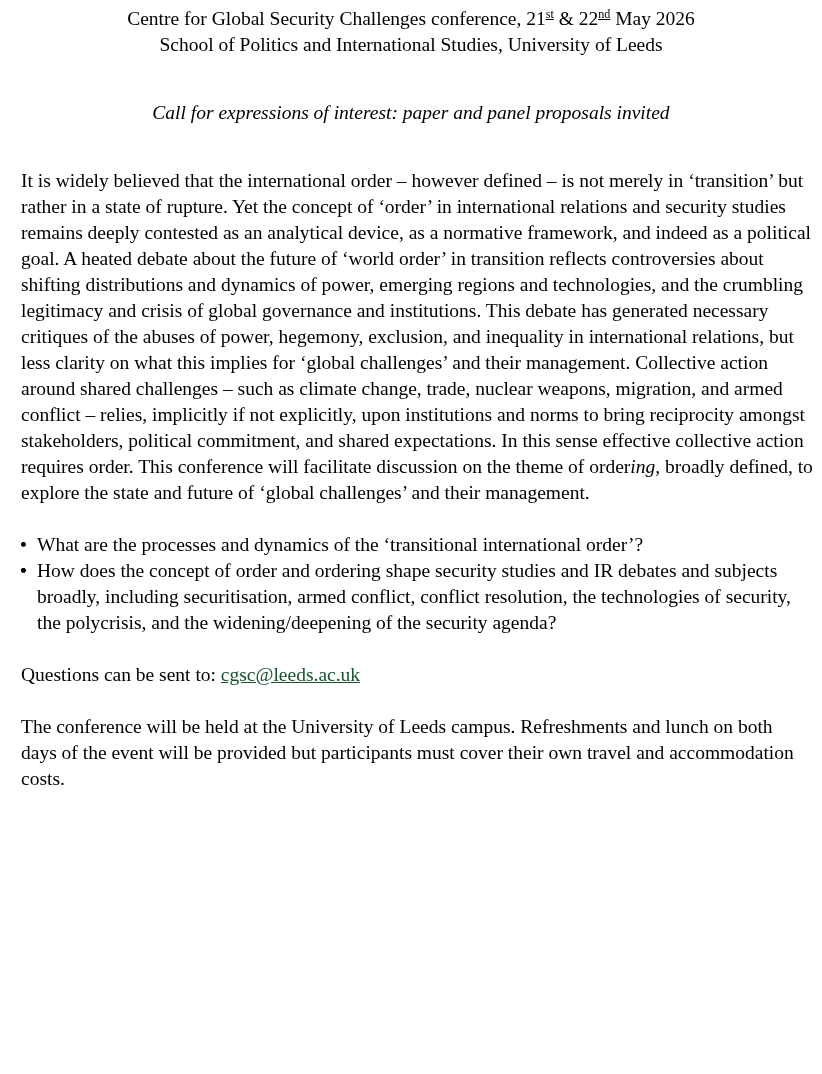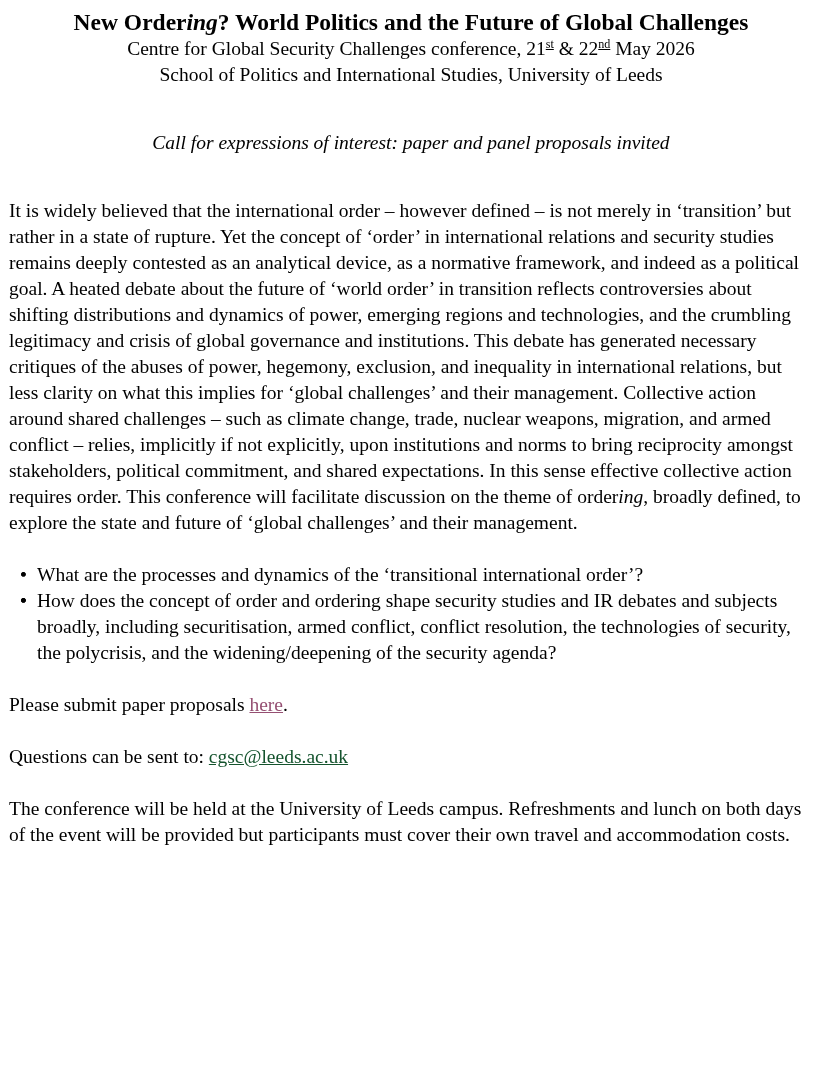--- a/index.html
+++ b/index.html
@@ -23,21 +23,21 @@
     font-weight: bold;
     text-align: center;
     margin: 2px 0 0 0;
   }
   .center { text-align: center; }
   .call-line {
     text-align: center;
     font-style: italic;
     margin: 42px 0 42px 0;
   }
-  .para { margin: 0 0 26px 0; }
+  .para { margin: 0 0 26px 12px; }
   .bullets { margin: 0 0 26px 0; }
   .bullet {
     position: relative;
     padding-left: 28px;
   }
   .bullet .marker {
     position: absolute;
     left: 11px;
     top: 0;
   }
@@ -50,39 +50,37 @@
   i { font-style: italic; }
   a { text-decoration: underline; cursor: pointer; }
   .vlink { color: #954F72; }
   .elink { color: #14532d; }
 </style>
 </head>
 <body>
 
 <div class="page">
 
-  <h1 class="title"><span>New Order</span><i>ing</i><span>? World Politics and the Future of Global Challenges</span></h1>
 
   <div class="center"><span>Centre for Global Security Challenges conference, 21</span><sup>st</sup><span> &amp; 22</span><sup>nd</sup><span> May 2026</span></div>
 
   <div class="center">School of Politics and International Studies, University of Leeds</div>
 
   <div class="call-line">Call for expressions of interest: paper and panel proposals invited</div>
 
   <p class="para"><span>It is widely believed that the international order – however defined – is not merely in ‘transition’ but rather in a state of rupture. Yet the concept of ‘order’ in international relations and security studies remains deeply contested as an analytical device, as a normative framework, and indeed as a political goal. A heated debate about the future of ‘world order’ in transition reflects controversies about shifting distributions and dynamics of power, emerging regions and technologies, and the crumbling legitimacy and crisis of global governance and institutions. This debate has generated necessary critiques of the abuses of power, hegemony, exclusion, and inequality in international relations, but less clarity on what this implies for ‘global challenges’ and their management. Collective action around shared challenges – such as climate change, trade, nuclear weapons, migration, and armed conflict – relies, implicitly if not explicitly, upon institutions and norms to bring reciprocity amongst stakeholders, political commitment, and shared expectations. In this sense effective collective action requires order. This conference will facilitate discussion on the theme of order</span><i>ing</i><span>, broadly defined, to explore the state and future of ‘global challenges’ and their management.</span></p>
 
   <div class="bullets">
     <div class="bullet"><span class="marker">•</span></div>
     <div class="bullet"><span class="marker">•</span><span>What are the processes and dynamics of the ‘transitional international order’?</span></div>
     <div class="bullet"><span class="marker">•</span></div>
     <div class="bullet"><span class="marker">•</span></div>
     <div class="bullet"><span class="marker">•</span><span>How does the concept of order and ordering shape security studies and IR debates and subjects broadly, including securitisation, armed conflict, conflict resolution, the technologies of security, the polycrisis, and the widening/deepening of the security agenda?</span></div>
   </div>
 
-  <p class="para"><span>Please submit paper proposals </span><a class="vlink">here</a><span>.</span></p>
 
 
 
   <p class="para"><span>Questions can be sent to: </span><a class="elink">cgsc@leeds.ac.uk</a></p>
 
   <p class="para">The conference will be held at the University of Leeds campus. Refreshments and lunch on both days of the event will be provided but participants must cover their own travel and accommodation costs.</p>
 
 </div>
 
 </body></html>

